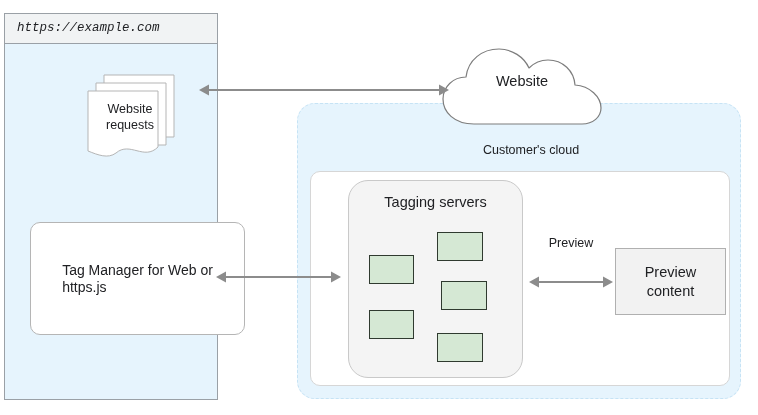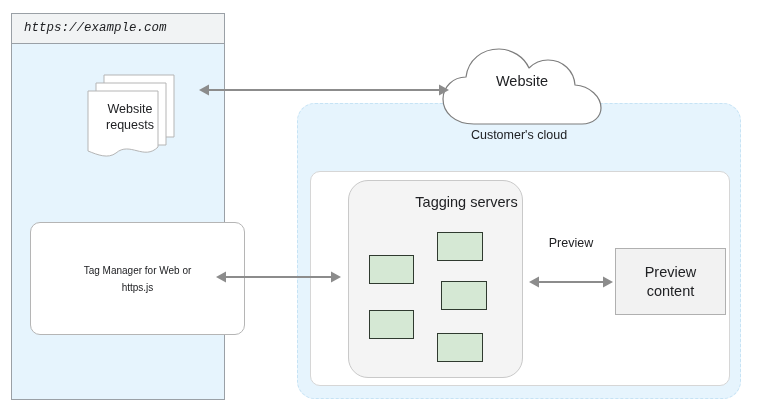--- a/index.html
+++ b/index.html
@@ -12,21 +12,21 @@
     width: 758px;
     height: 415px;
     background: #ffffff;
     font-family: "Liberation Sans", sans-serif;
     overflow: hidden;
   }
   .abs { position: absolute; }
 
   
   #browser-window {
-    left: 11px; top: 13px;
+    left: 4px; top: 13px;
     width: 214px; height: 387px;
     border: 1px solid #9aa0a6;
     box-sizing: border-box;
     background: #e6f4fd;
     padding-left: 7px;
   }
   #browser-urlbar {
     position: absolute;
     left: 0; top: 0;
     width: 100%; height: 30px;
@@ -66,43 +66,44 @@
     width: 215px; height: 113px;
     background: #ffffff;
     border: 1px solid #b5b5b5;
     border-radius: 10px;
     box-sizing: border-box;
     display: flex;
     align-items: center;
     justify-content: center;
   }
   #tag-manager-label {
-    font-size: 10px;
+    font-size: 14px;
     line-height: 17px;
-    text-align: center;
+    text-align: left;
     color: #202124;
     padding: 0 10px;
   }
 
   
   #customer-cloud-box {
     left: 297px; top: 103px;
     width: 444px; height: 296px;
     background: #e6f4fd;
     border: 1px dashed #c6e3f5;
     border-radius: 18px;
     box-sizing: border-box;
   }
   #customer-cloud-label {
     position: absolute;
-    left: 297px; top: 128px;
+    left: 297px; top: 143px;
     width: 444px;
     text-align: center;
     font-size: 12.5px;
     color: #202124;
+    padding-left: 12px;
   }
 
   
   #cloud-inner-region {
     left: 310px; top: 171px;
     width: 420px; height: 215px;
     background: #ffffff;
     border: 1px solid #d6d6d6;
     border-radius: 10px;
     box-sizing: border-box;
@@ -117,21 +118,20 @@
     border-radius: 20px;
     box-sizing: border-box;
   }
   #tagging-servers-title {
     position: absolute;
     left: 348px; top: 194px;
     width: 175px;
     text-align: center;
     font-size: 14.5px;
     color: #202124;
-    margin-left: 31px;
   }
   .tag-node {
     position: absolute;
     width: 44px; height: 28px;
     background: #d5e8d4;
     border: 1px solid #2f3a2f;
     box-sizing: border-box;
   }
 
   

